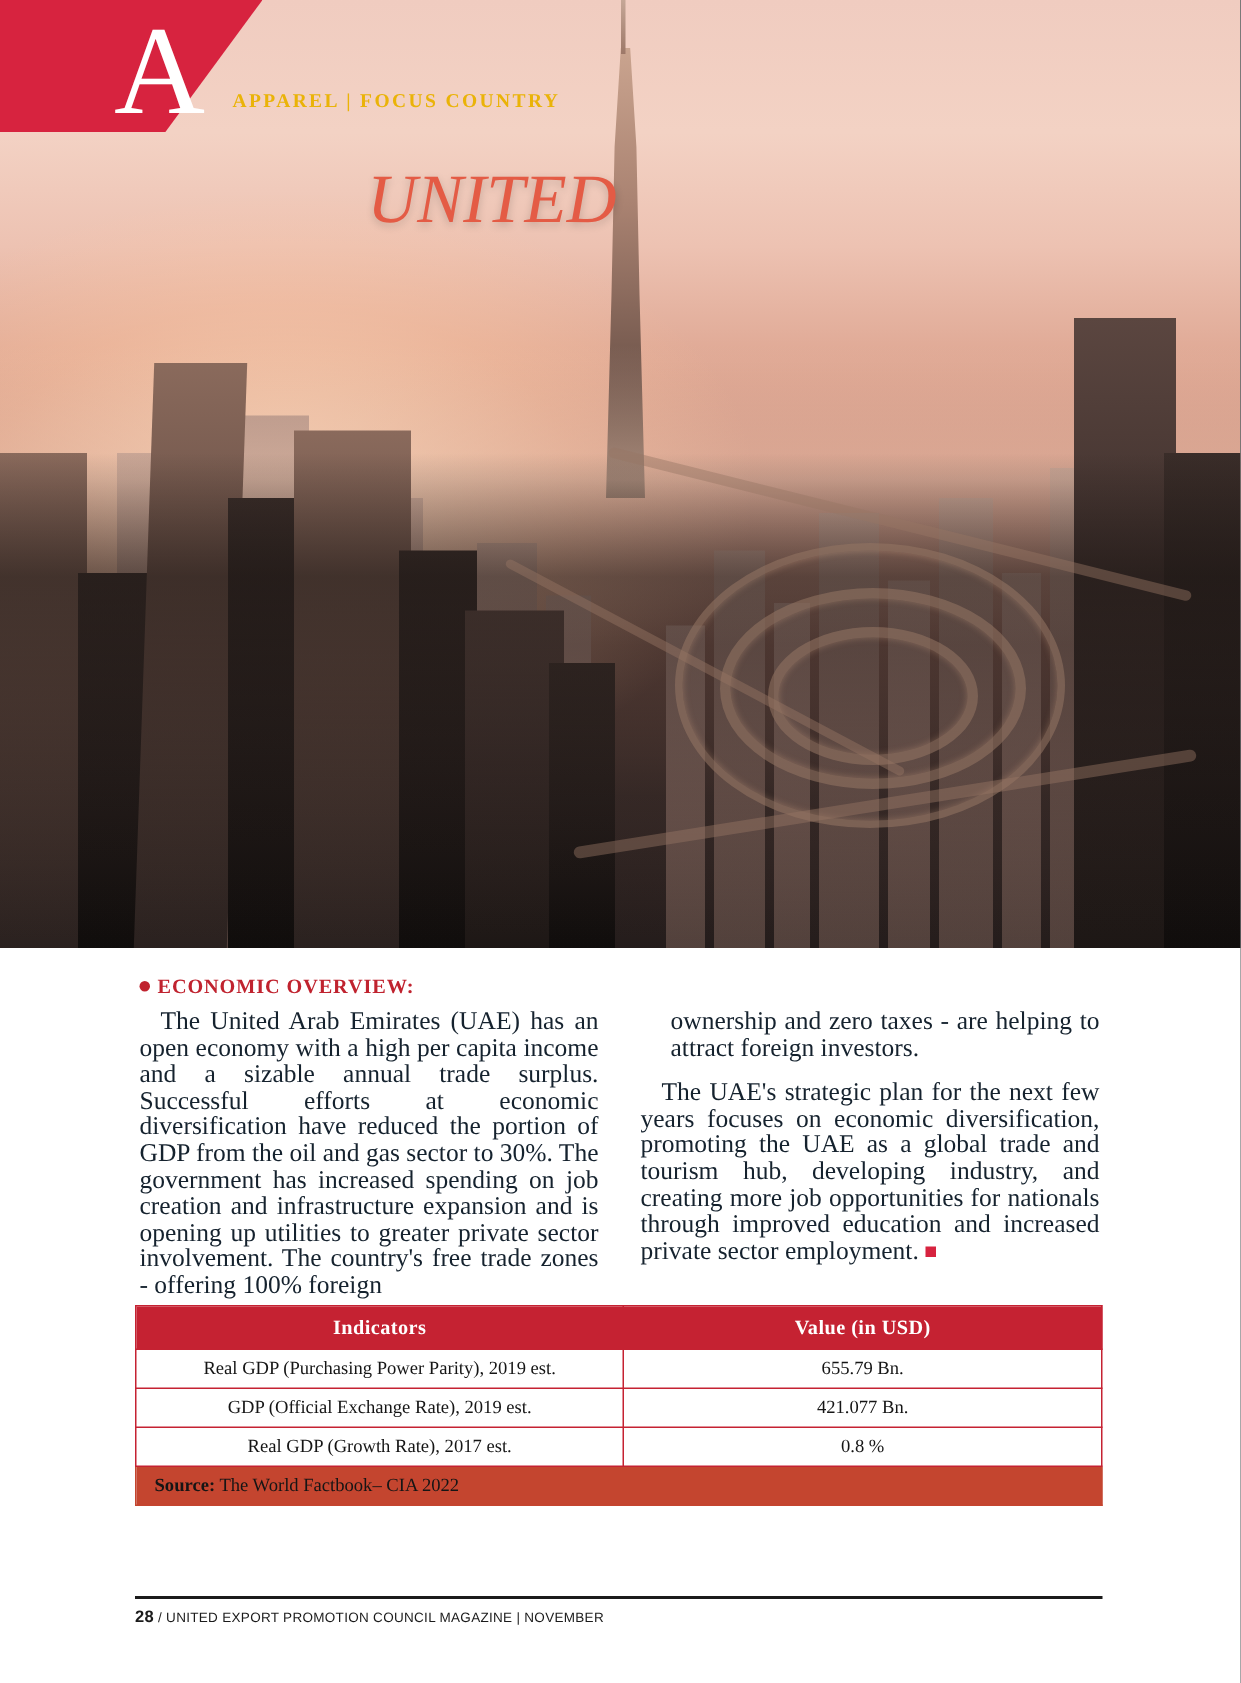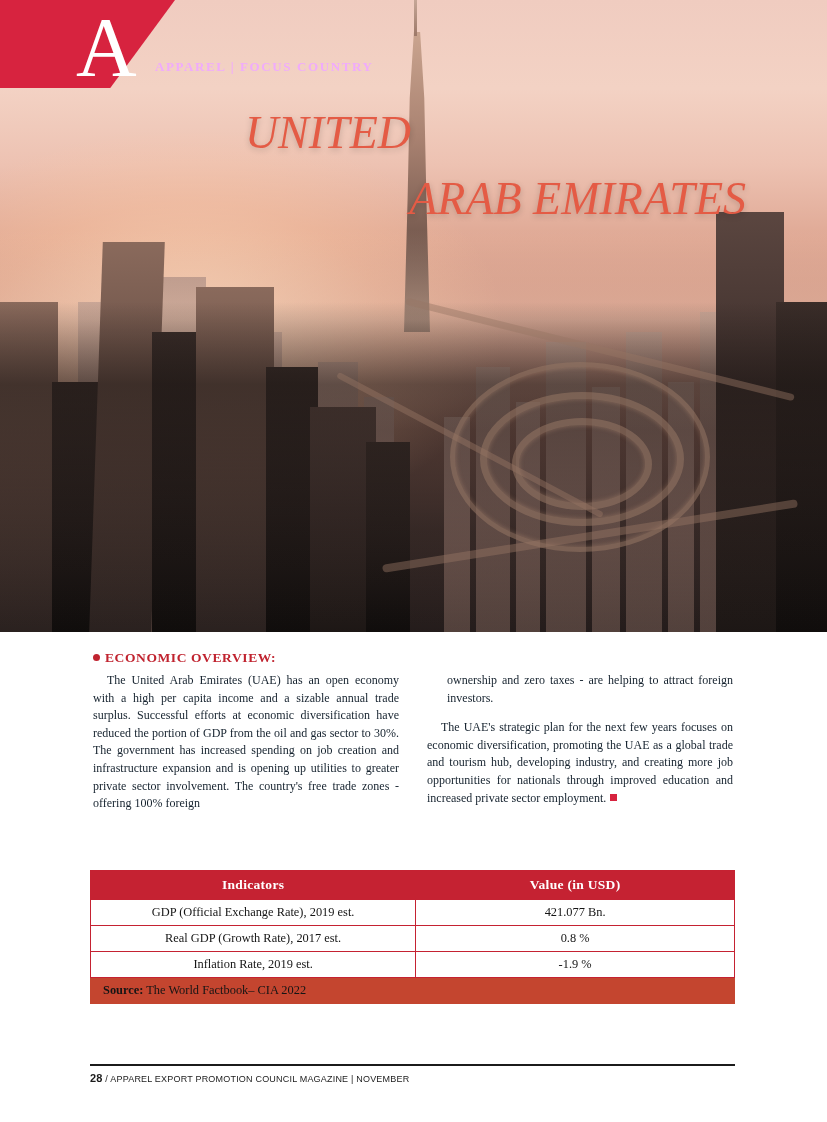--- a/index.html
+++ b/index.html
@@ -130,21 +130,21 @@
     font-size: 84px;
     line-height: 84px;
     font-weight: 400;
     letter-spacing: 0;
   }
   .kicker {
     position: absolute;
     left: 155px;
     top: 59px;
     z-index: 6;
-    color: #f0abfc;
+    color: #eab308;
     font-family: "Liberation Serif", serif;
     font-size: 13px;
     letter-spacing: 1.6px;
     font-weight: 600;
   }
 
   .hero-title {
     position: absolute;
     z-index: 6;
     left: 0;
@@ -197,21 +197,21 @@
     left: 93px;
     top: 40px;
     width: 641px;
     display: flex;
     gap: 28px;
   }
   .col { width: 306px; }
   .col p {
     margin: 0 0 12px 0;
     font-family: "Liberation Serif", serif;
-    font-size: 12px;
+    font-size: 17px;
     line-height: 17.6px;
     color: #15222e;
     text-align: justify;
     text-indent: 14px;
   }
   .col p.noindent { text-indent: 0; margin-left: 20px; }
   .endmark {
     display: inline-block;
     width: 7px;
     height: 7px;
@@ -337,21 +337,20 @@
     <div class="road" style="left:-60px; top:210px; width:420px; height:8px; transform:rotate(-9deg);"></div>
     <div class="road" style="left:-120px;top:120px; width:300px; height:6px; transform:rotate(28deg);"></div>
   </div>
 
   <div class="flag"></div>
   <div class="flag-a">A</div>
   <div class="kicker">APPAREL | FOCUS COUNTRY</div>
 
   <div class="hero-title">
     <span class="l1">UNITED</span>
-    <span class="l2">ARAB EMIRATES</span>
   </div>
 </div>
 
 <div class="content">
 
   <div class="sec-head" id="overview-head">
     <span class="dot"></span><span>ECONOMIC OVERVIEW:</span>
   </div>
 
   <div class="cols">
@@ -370,37 +369,37 @@
 
   <table class="indicators">
     <thead>
       <tr>
         <th>Indicators</th>
         <th>Value (in USD)</th>
       </tr>
     </thead>
     <tbody>
       <tr>
+        <td class="name">Real GDP (Purchasing Power Parity), 2019 est.</td>
+        <td>655.79 Bn.</td>
+      </tr>
+      <tr>
         <td class="name">GDP (Official Exchange Rate), 2019 est.</td>
         <td>421.077 Bn.</td>
       </tr>
       <tr>
         <td class="name">Real GDP (Growth Rate), 2017 est.</td>
         <td>0.8 %</td>
       </tr>
-      <tr>
-        <td class="name">Inflation Rate, 2019 est.</td>
-        <td>-1.9 %</td>
-      </tr>
       <tr class="source-row">
         <td colspan="2"><b>Source:</b><span> The World Factbook– CIA 2022</span></td>
       </tr>
     </tbody>
   </table>
 
   <div class="footer">
     <div class="footer-rule"></div>
     <div class="footer-text">
       <span class="pg">28</span>
-      <span>/ APPAREL EXPORT PROMOTION COUNCIL MAGAZINE | NOVEMBER</span>
+      <span>/ UNITED EXPORT PROMOTION COUNCIL MAGAZINE | NOVEMBER</span>
     </div>
   </div>
 </div>
 
 </body></html>

